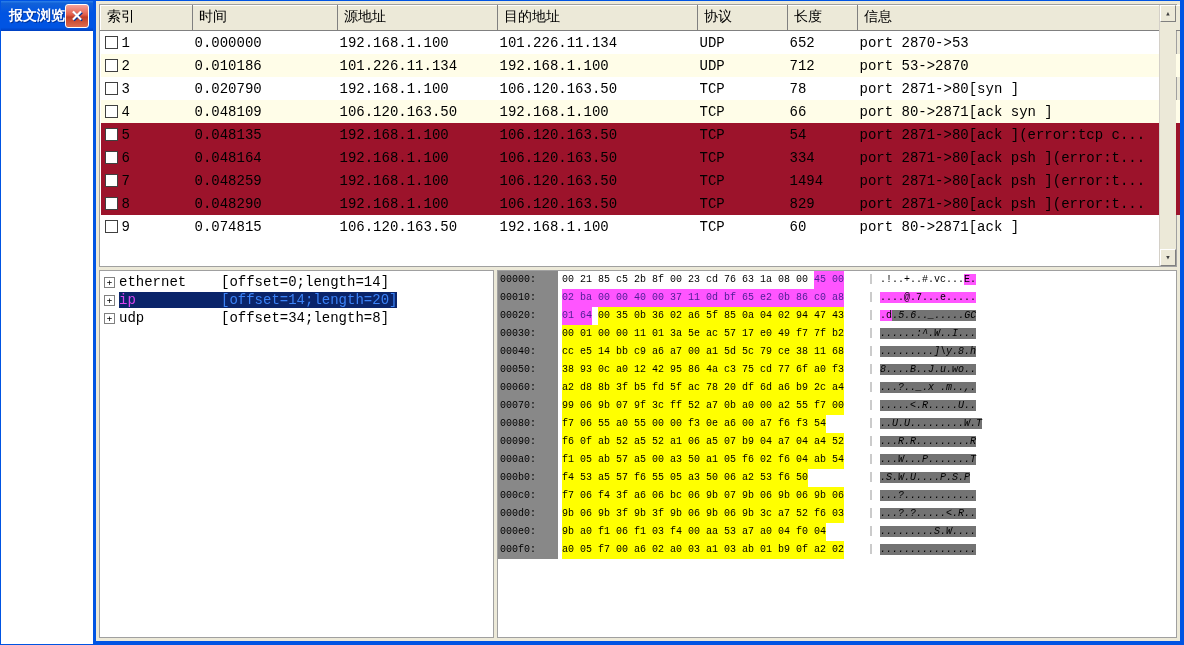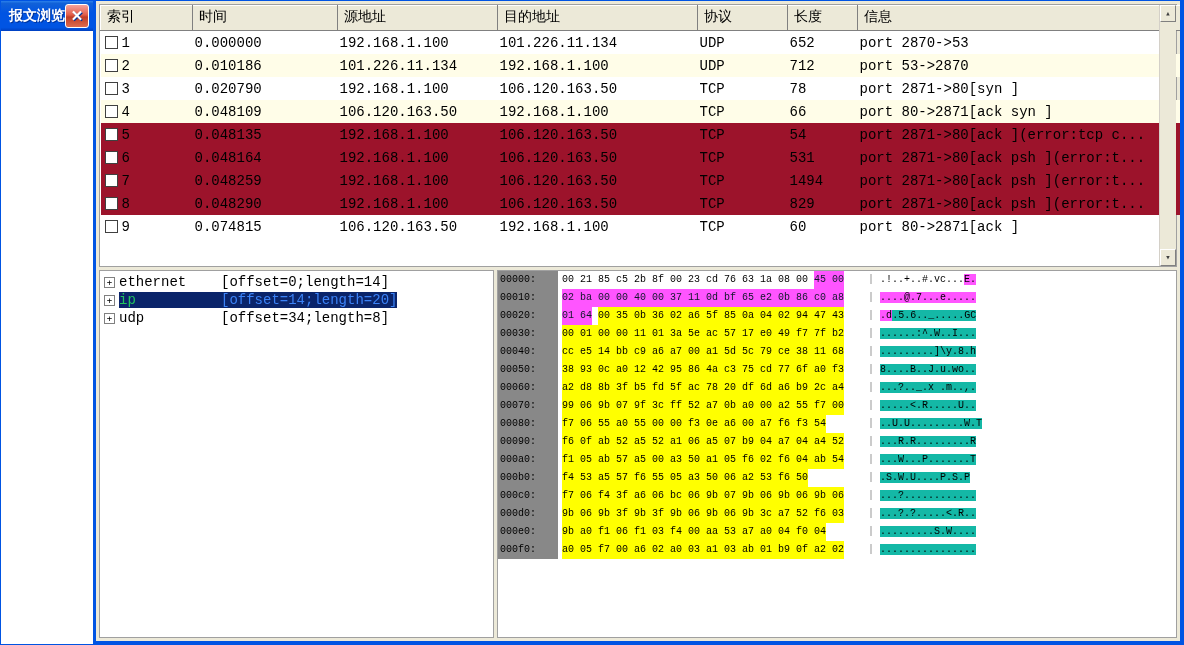--- a/index.html
+++ b/index.html
@@ -20,35 +20,35 @@
 .packet-table tr td:first-child { display: flex; align-items: center; gap: 4px; }
 .chk { width: 13px; height: 13px; border: 1px solid #404040; background: #fff; display: inline-block; flex-shrink: 0; margin-left: 2px; }
 .vscroll { position: absolute; right: 0; top: 0; bottom: 0; width: 17px; background: #ece9d8; border-left: 1px solid #d4d0c8; }
 .vscroll .arrow { height: 17px; background: #ece9d8; border: 1px solid #fff; border-right-color:#808080; border-bottom-color:#808080; display:flex; align-items:center; justify-content:center; font-size:9px; color:#404040; }
 .vscroll .arrow.down { position:absolute; bottom:0; left:0; right:0; }
 
 .lower { flex: 1; display: flex; gap: 3px; overflow: hidden; }
 .tree-panel { width: 395px; border: 1px solid #a0a0a0; background: #fff; font-family: "Courier New", monospace; font-size: 14px; padding: 2px; overflow: hidden; }
 .tree-row { display: flex; align-items: center; height: 18px; white-space: pre; padding-left: 2px; }
 .tree-row .exp { width: 11px; height: 11px; border: 1px solid #808080; display: inline-flex; align-items: center; justify-content: center; font-size: 9px; line-height: 1; margin-right: 4px; background:#fff; color:#000; font-family:monospace; }
-.tree-row.sel .label { background: #0a246a; color: #22c55e; }
+.tree-row.sel .label { background: #0a246a; color: #d946ef; }
 .tree-row.sel .detail { background: #0a246a; color: #3b82f6; }
 .tree-row .label { display: inline-block; min-width: 102px; }
 .tree-row .nodash { visibility:hidden; }
 
 .hex-panel { flex: 1; border: 1px solid #a0a0a0; background: #fff; font-family: "Courier New", monospace; font-size: 10px; line-height: 18px; padding: 0; overflow: hidden; white-space: pre; }
 .hex-row { display: flex; height: 18px; }
 .hex-offset { background: #888888; color: #000; padding: 0 4px 0 2px; width: 60px; }
 .hex-bytes { padding: 0 0 0 4px; display: flex; }
 .hex-sep { color: #888; padding: 0 6px; }
 .hex-ascii { flex: 0 0 auto; }
-.hl-ip { background: #ff55ff; color: #0f172a; }
+.hl-ip { background: #ff55ff; color: #4c1d95; }
 .hl-udp { background: #ffff00; color: #000000; }
 .asc-ip { background: #ff55ff; }
-.asc-udp { background: #14b8a6; }
+.asc-udp { background: #737373; font-style: italic; }
 </style>
 </head>
 <body>
 
 <div class="window">
   <div class="titlebar">
     <span>报文浏览</span>
     <span class="spacer"></span>
     <div class="close-btn">✕</div>
   </div>
@@ -138,21 +138,21 @@
             </tr>
             <tr class="odd err">
               <td>
                 <span class="chk"></span>
                 <span>6</span>
               </td>
               <td>0.048164</td>
               <td>192.168.1.100</td>
               <td>106.120.163.50</td>
               <td>TCP</td>
-              <td>531</td>
+              <td>334</td>
               <td>port 2871-&gt;80[ack psh ](error:t...</td>
             </tr>
             <tr class="err">
               <td>
                 <span class="chk"></span>
                 <span>7</span>
               </td>
               <td>0.048259</td>
               <td>192.168.1.100</td>
               <td>106.120.163.50</td>

